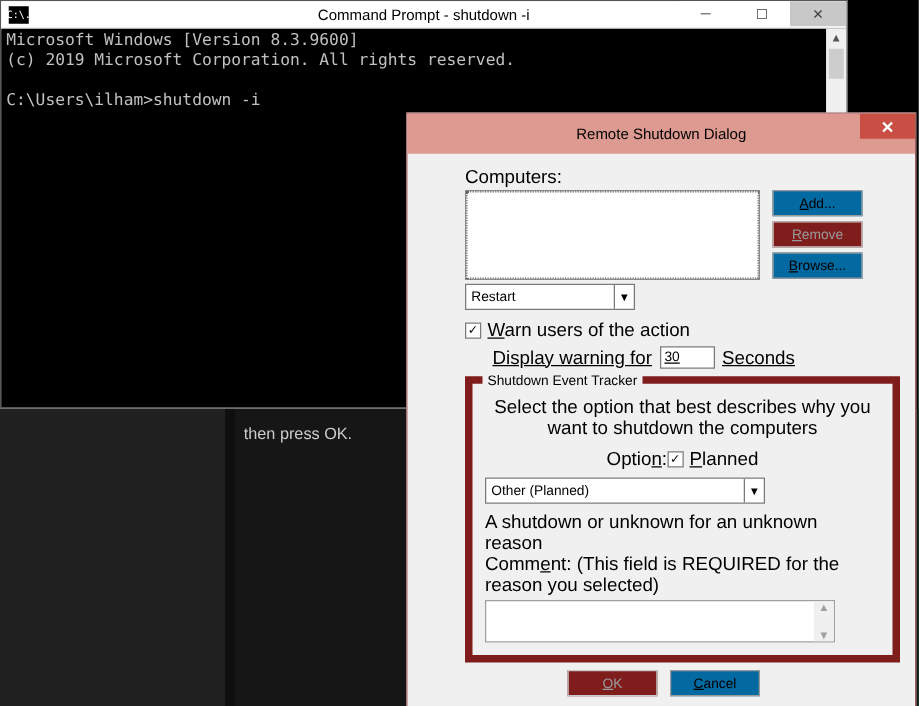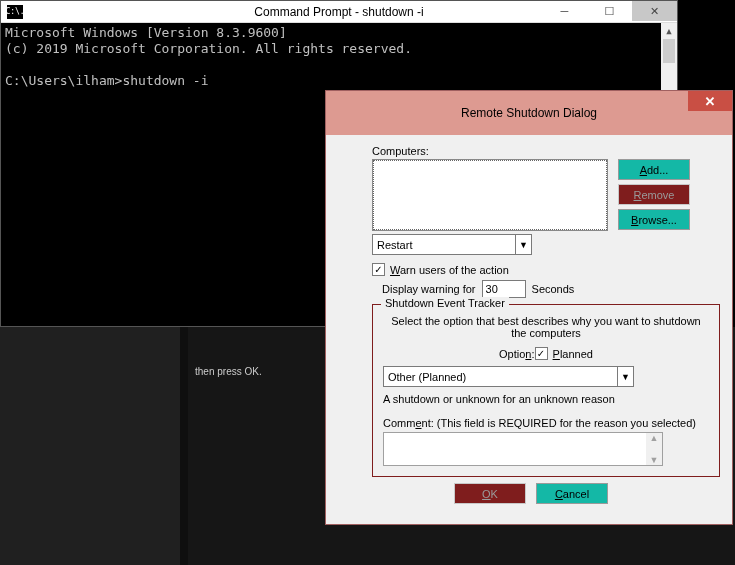--- a/index.html
+++ b/index.html
@@ -99,22 +99,21 @@
     position: absolute; top: 0; left: 2px; right: 2px; height: 24px;
     background: #cdcdcd;
   }
 
   
   .bg-text {
     position: absolute;
     left: 195px;
     top: 339px;
     color: #ccc;
-    font-size: 10px;
-    margin-top: 27px;
+    font-size: 13px;
   }
 
   
   .panel-left {
     position: absolute;
     left: 0; top: 327px; width: 180px; bottom: 0;
     background: #202020;
   }
   .panel-mid-strip {
     position: absolute;
@@ -130,21 +129,21 @@
   
   .dialog {
     position: absolute;
     left: 325px;
     top: 90px;
     width: 408px;
     background: #f0f0f0;
     border: 1px solid #a06060;
   }
   .dialog-titlebar {
-    height: 44px;
+    height: 32px;
     background: #dd9a91;
     display: flex;
     align-items: center;
     position: relative;
   }
   .dialog-title {
     position: absolute;
     left: 50%;
     transform: translateX(-50%);
     color: #000;
@@ -160,88 +159,88 @@
     align-items: center;
     justify-content: center;
     font-size: 13px;
     font-weight: bold;
   }
   .dialog-body {
     padding: 10px 12px 10px 16px;
     color: #000;
   }
   .row { display: flex; align-items: flex-start; margin-bottom: 6px; }
-  .label { font-size: 11px; }
+  .label { font-size: 15px; }
   .computers-row { display: flex; }
   .computers-list {
     width: 236px;
     height: 72px;
     background: #fff;
     border: 1px solid #888;
     outline: 1px dotted #666;
     outline-offset: -2px;
   }
   .side-buttons {
     margin-left: 10px;
     display: flex;
     flex-direction: column;
     gap: 4px;
   }
   .btn {
     width: 72px;
     height: 21px;
-    background: #14b8a6;
+    background: #0369a1;
     border: 1px solid #9a9a9a;
     font-size: 11px;
     display: flex;
     align-items: center;
     justify-content: center;
     text-decoration: none;
     color: #000;
   }
   .btn.disabled { color: #9a9a9a; background: #7f1d1d; border-color: #c8c8c8; }
   .btn u { text-decoration: underline; }
   .select {
-    width: 160px;
+    width: 136px;
     height: 21px;
     background: #fff;
     border: 1px solid #7a7a7a;
     display: flex;
     align-items: center;
     padding: 0 4px;
     font-size: 11px;
     position: relative;
   }
   .select .arrow {
     position: absolute; right: 0; top: 0; bottom: 0; width: 16px;
     border-left: 1px solid #7a7a7a;
     display: flex; align-items: center; justify-content: center;
     font-size: 9px;
   }
-  .wide-select { width: 251px; }
+  .wide-select { width: 224px; }
   .checkbox {
     display: inline-flex; align-items: center; gap: 5px;
   }
   .cb-box {
     width: 13px; height: 13px;
     border: 1px solid #7a7a7a;
     background: #fff;
     display: flex; align-items: center; justify-content: center;
     font-size: 10px; line-height: 10px;
   }
   .input {
     width: 44px; height: 18px;
     border: 1px solid #7a7a7a;
     background: #fff;
     padding: 0 3px;
     font-size: 11px;
     display: flex; align-items: center;
   }
   .groupbox {
-    border: 1px solid #7f1d1d;
+    border: 6px solid #7f1d1d;
     padding: 10px 10px 10px 10px;
     margin-top: 6px;
     position: relative;
   }
   .groupbox-title {
     position: absolute;
     top: -8px; left: 8px;
     background: #f0f0f0;
     padding: 0 4px;
     font-size: 11px;
@@ -256,21 +255,21 @@
     position: absolute; right: 0; top: 0; bottom: 0; width: 16px;
     background: #f0f0f0;
     display: flex; flex-direction: column; justify-content: space-between;
     color: #a0a0a0; font-size: 9px; align-items: center;
   }
   .dialog-footer {
     display: flex; justify-content: center; gap: 10px;
     padding: 6px 0 10px 0;
   }
   .indent { margin-left: 30px; }
-  .indent2 { margin-left: 40px; }
+  .indent2 { margin-left: 52px; text-decoration: underline; }
   .mtop { margin-top: 8px; }
 </style>
 </head>
 <body>
 
 <div class="panel-left"></div>
 <div class="panel-mid-strip"></div>
 <div class="panel-main"></div>
 <div class="bg-text">then press OK.</div>
 
@@ -353,21 +352,21 @@
         </span>
       </div>
 
       <div class="select wide-select">
         <span>Other (Planned)</span>
         <span class="arrow">▼</span>
       </div>
 
       <div class="label" style="margin-top:6px;">A shutdown or unknown for an unknown reason</div>
 
-      <div class="label" style="margin-top:12px;">Comm<u>e</u>nt: (This field is REQUIRED for the reason you selected)</div>
+      <div class="label" style="">Comm<u>e</u>nt: (This field is REQUIRED for the reason you selected)</div>
       <div class="comment-box" style="margin-top:3px;">
         <div class="comment-scroll">
           <span>▲</span>
           <span>▼</span>
         </div>
       </div>
     </div>
 
     <div class="dialog-footer">
       <div class="btn disabled">

